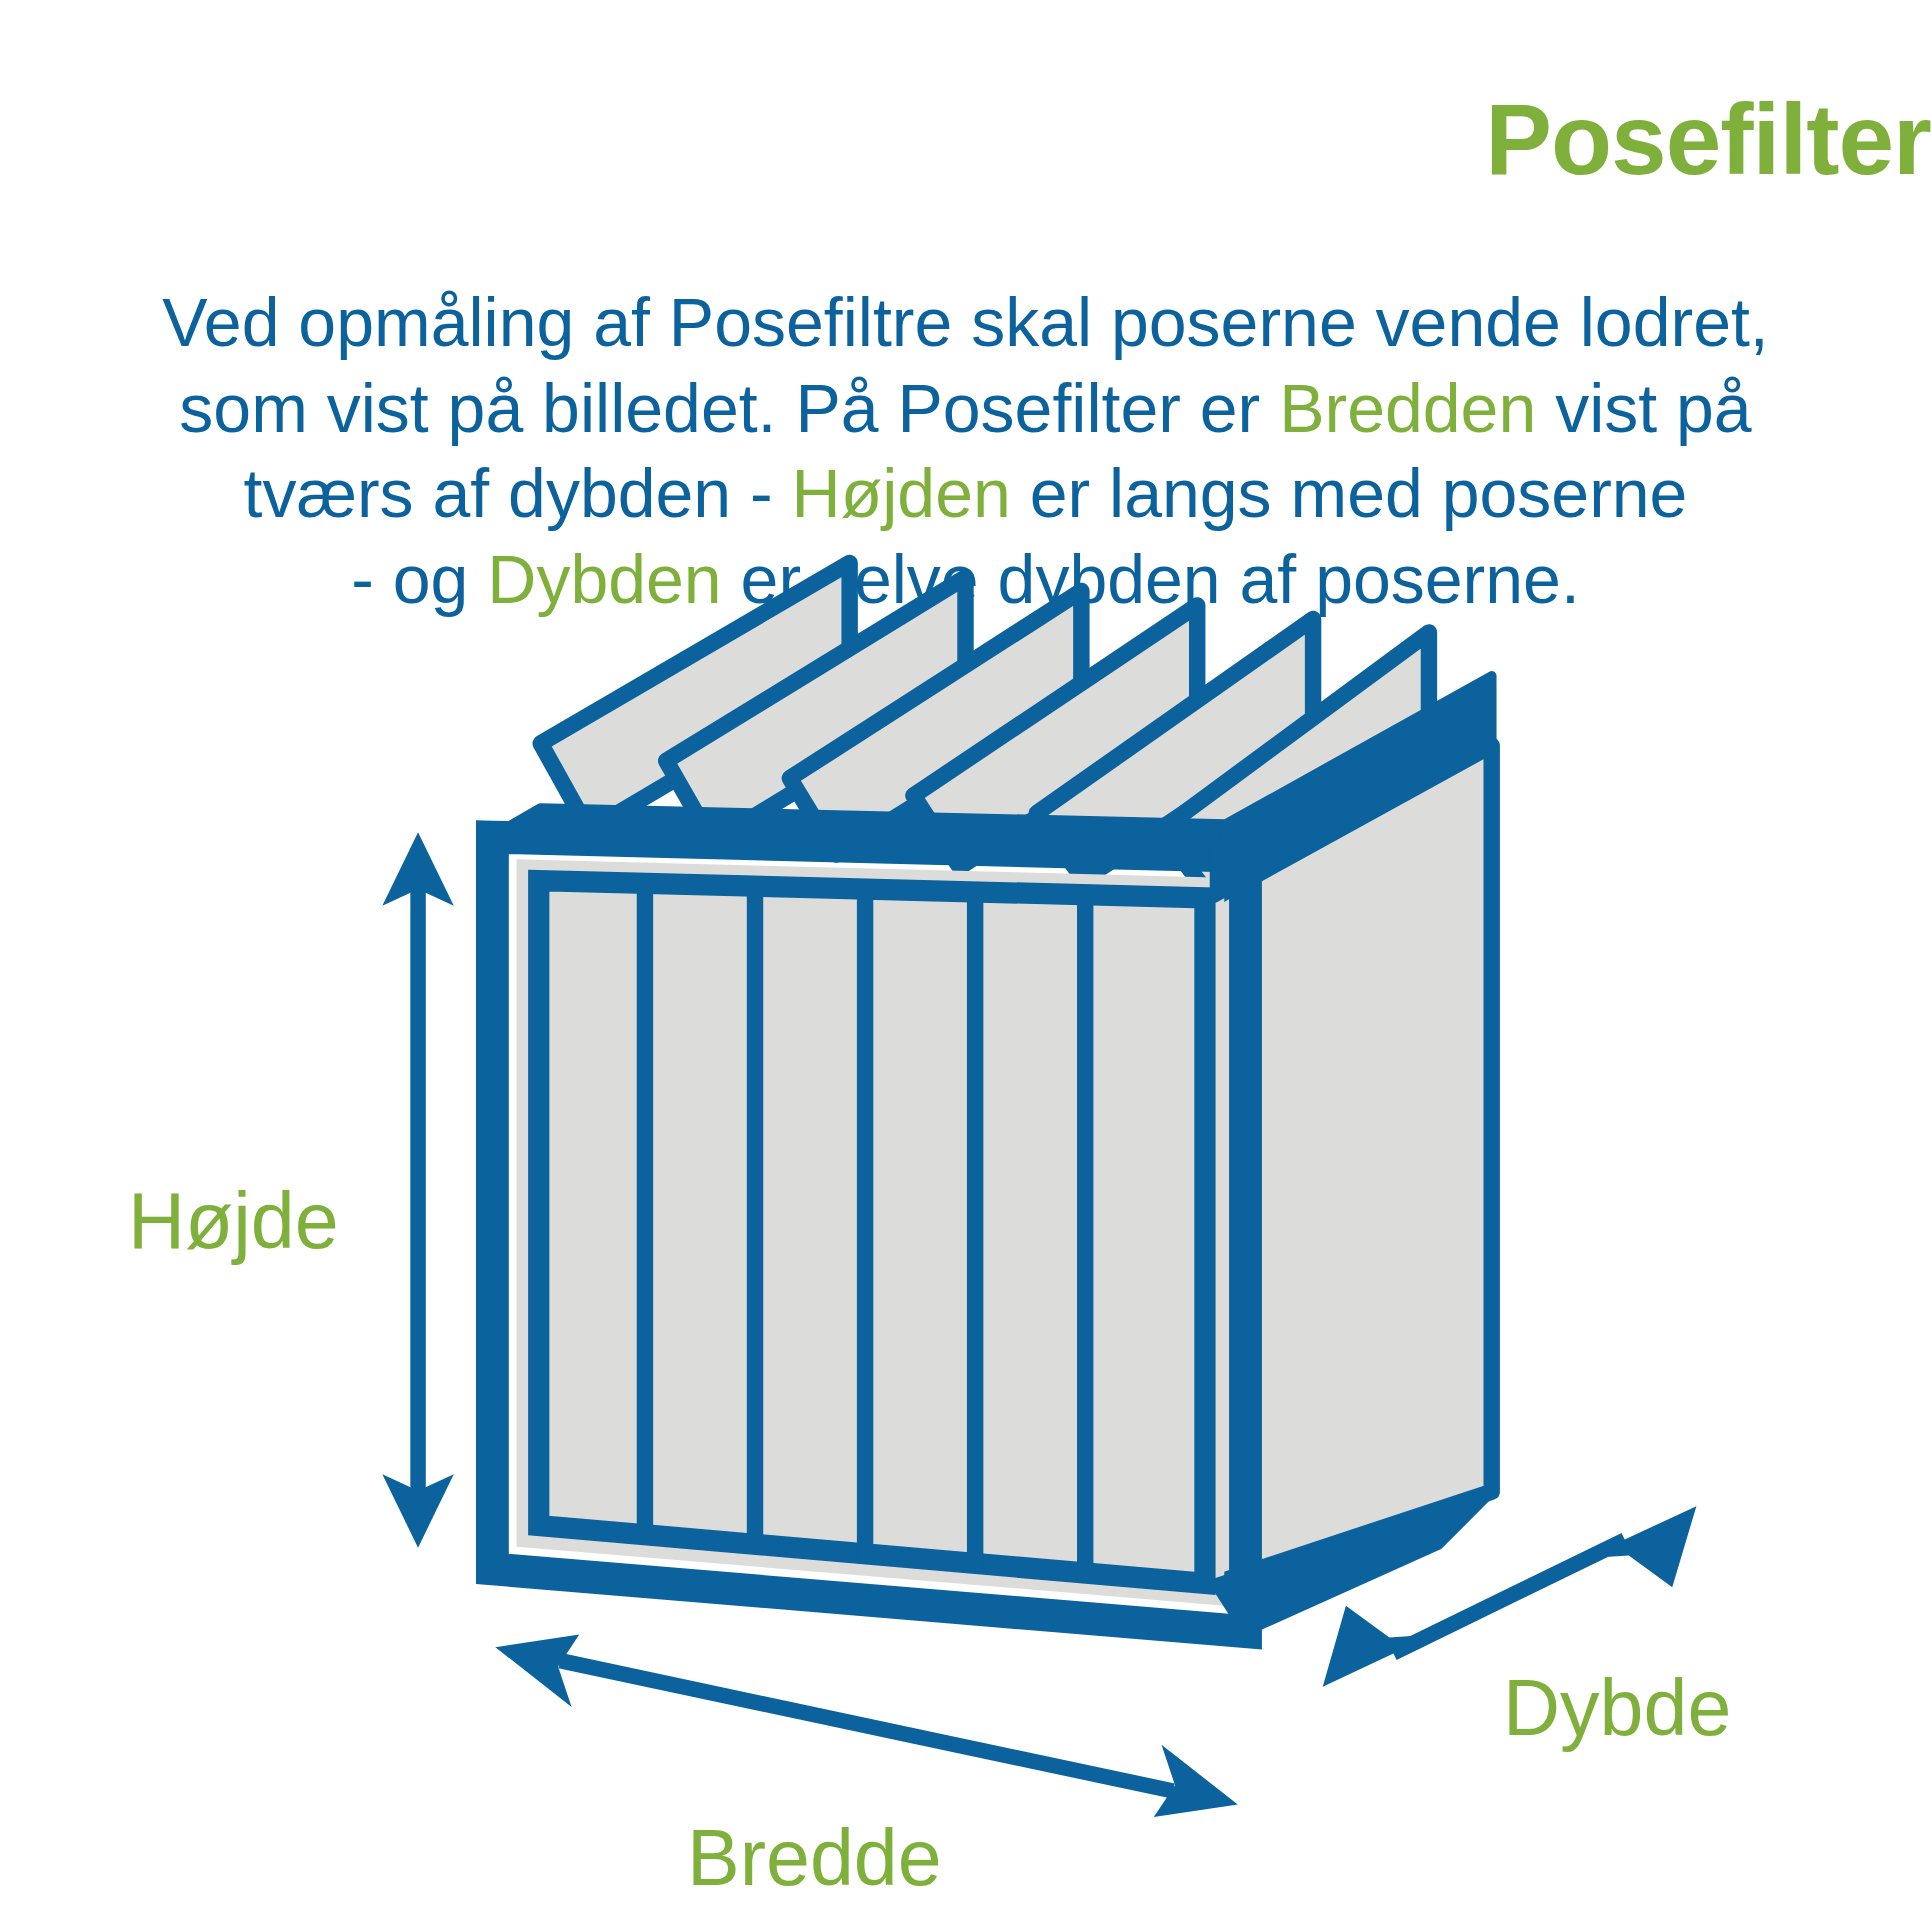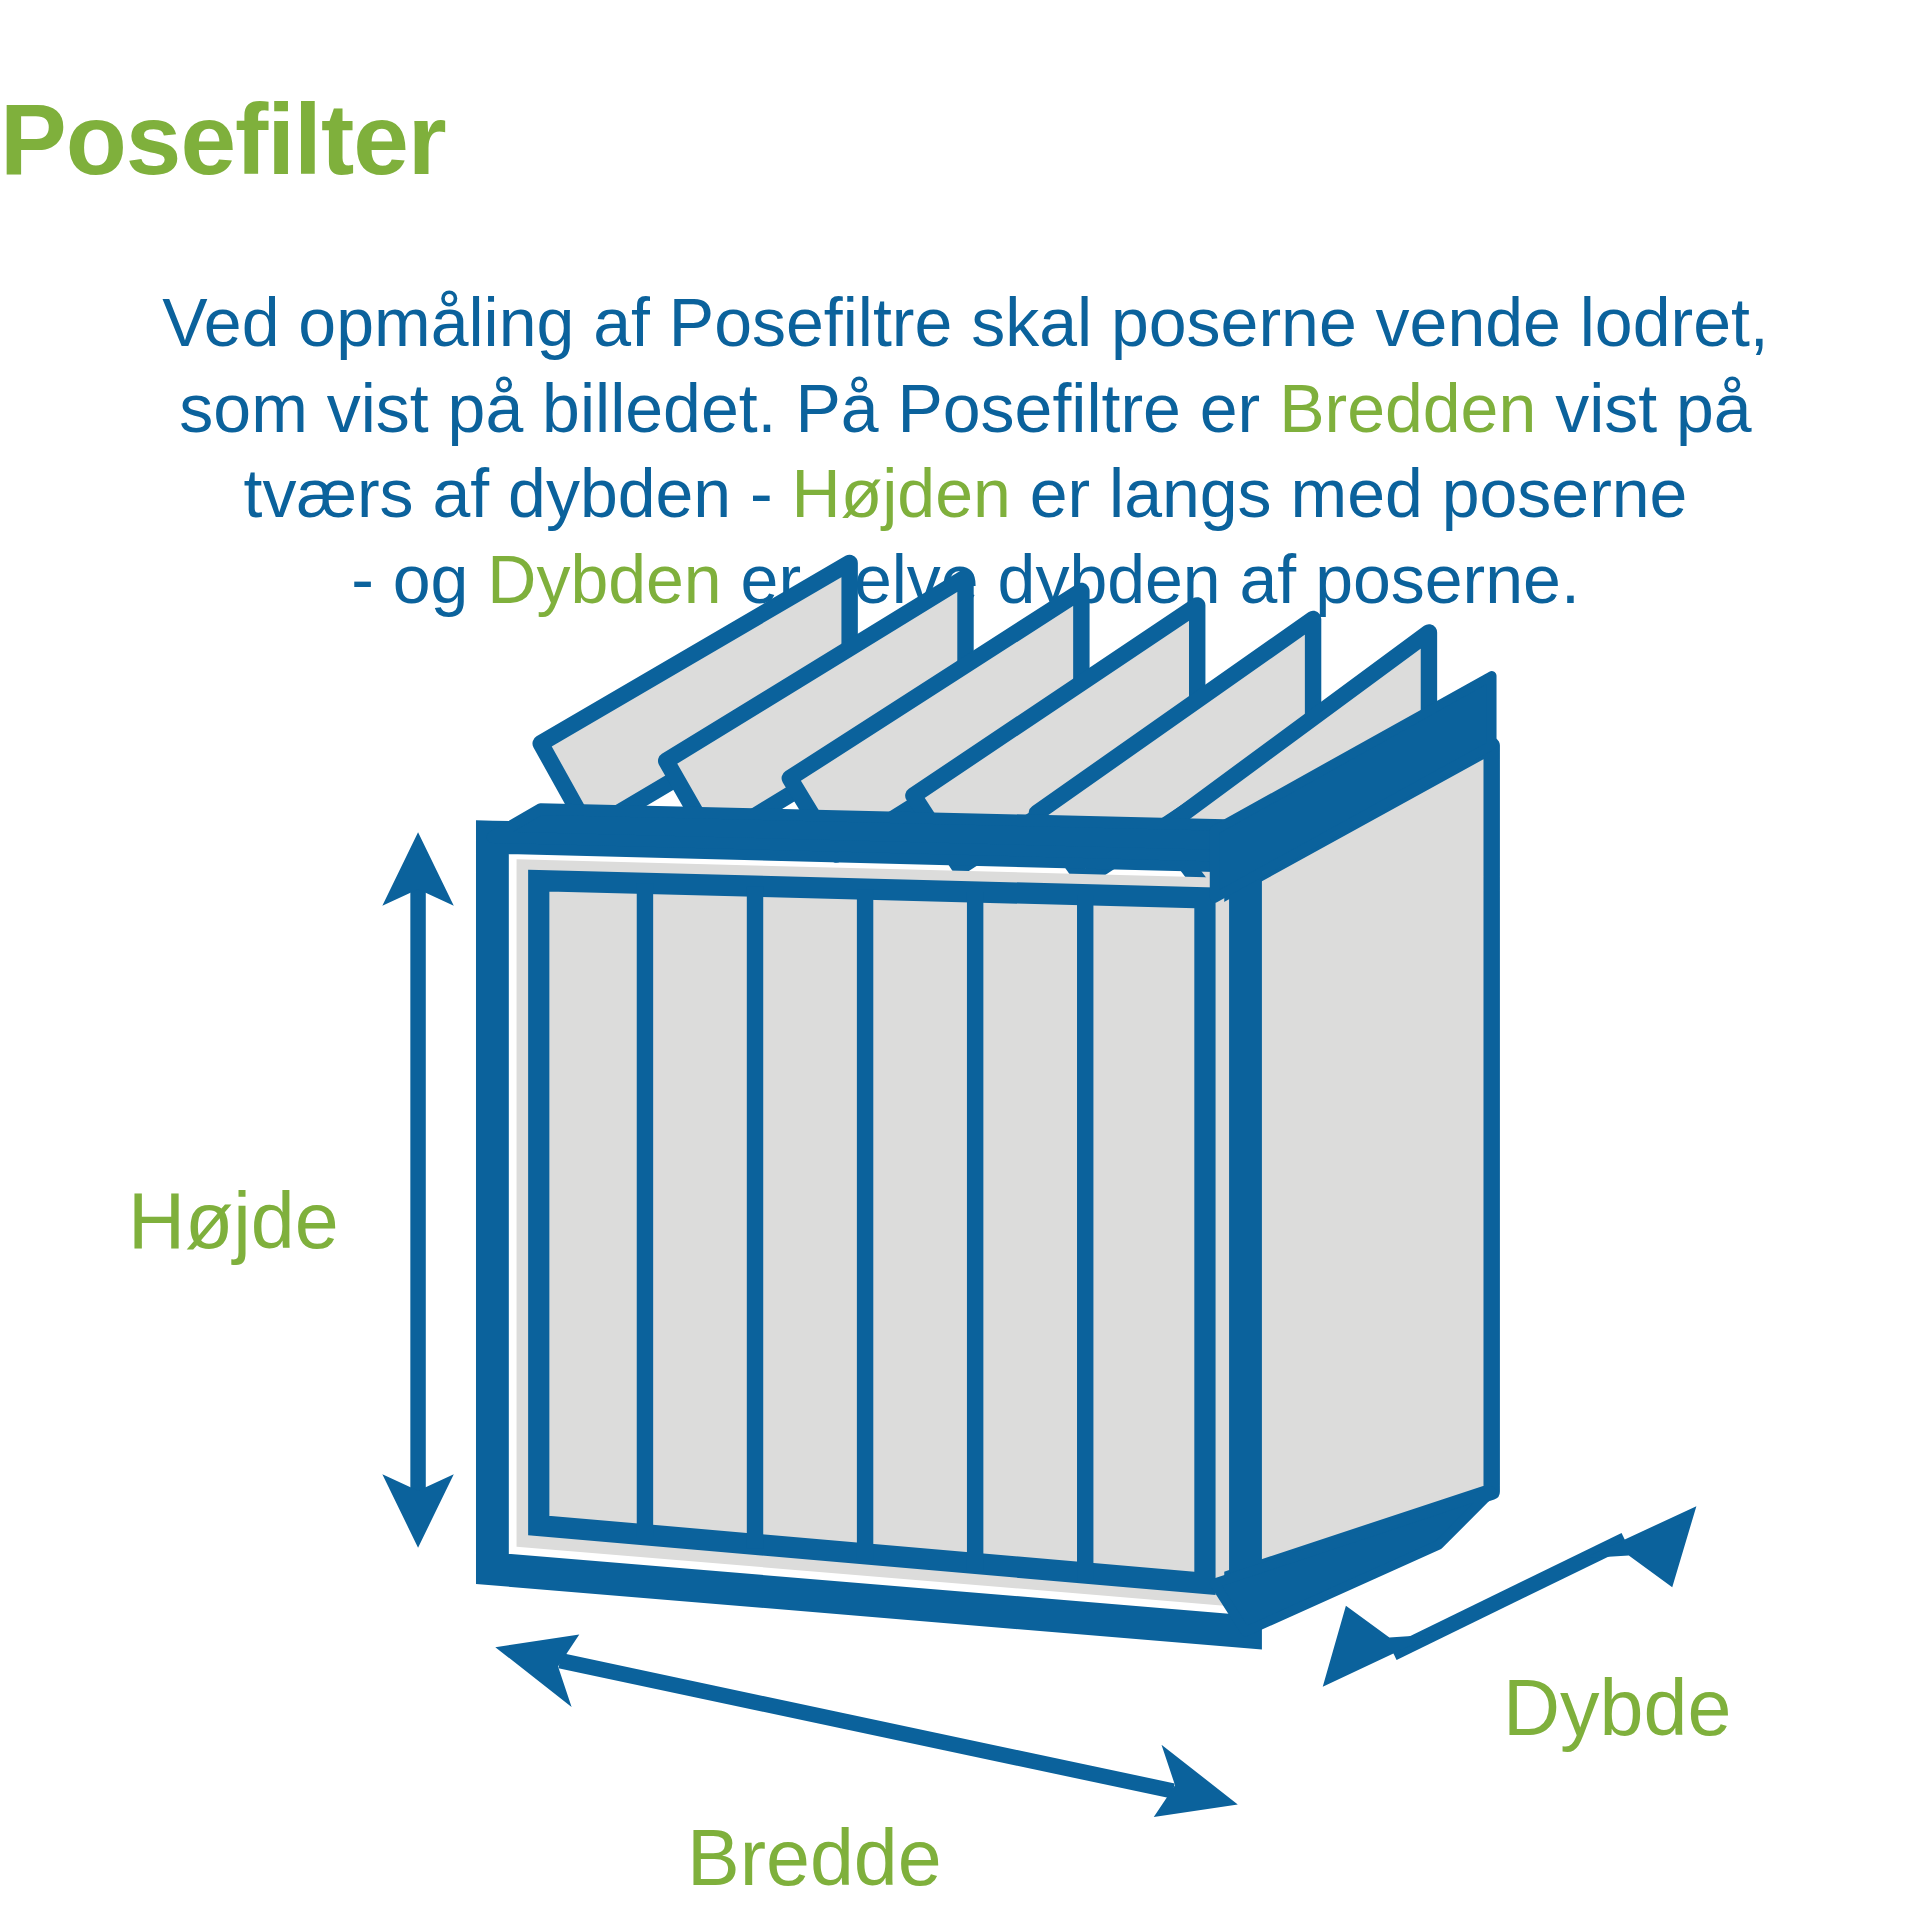--- a/index.html
+++ b/index.html
@@ -18,21 +18,21 @@
     position: relative;
     width: 1931px;
     height: 1931px;
     background: #ffffff;
   }
   .title {
     position: absolute;
     top: 89px;
     left: 0;
     width: 1931px;
-    text-align: left;
+    text-align: right;
     font-size: 100px;
     font-weight: bold;
     color: #7fb03c;
     letter-spacing: -1px;
     line-height: 1.0;
   }
   .intro {
     position: absolute;
     top: 280px;
     left: 87px;
@@ -67,21 +67,21 @@
 
 <div id="page">
 
   <div class="title">Posefilter</div>
 
   <div class="intro">
     <div>
       <span>Ved opmåling af Posefiltre skal poserne vende lodret,</span>
     </div>
     <div>
-      <span>som vist på billedet. På Posefiltre er </span><span class="hl">Bredden</span><span> vist på</span>
+      <span>som vist på billedet. På Posefilter er </span><span class="hl">Bredden</span><span> vist på</span>
     </div>
     <div>
       <span>tværs af dybden - </span><span class="hl">Højden</span><span> er langs med poserne</span>
     </div>
     <div>
       <span>- og </span><span class="hl">Dybden</span><span> er selve dybden af poserne.</span>
     </div>
   </div>
 
   <svg class="diagram" viewBox="0 0 2000 2000">

